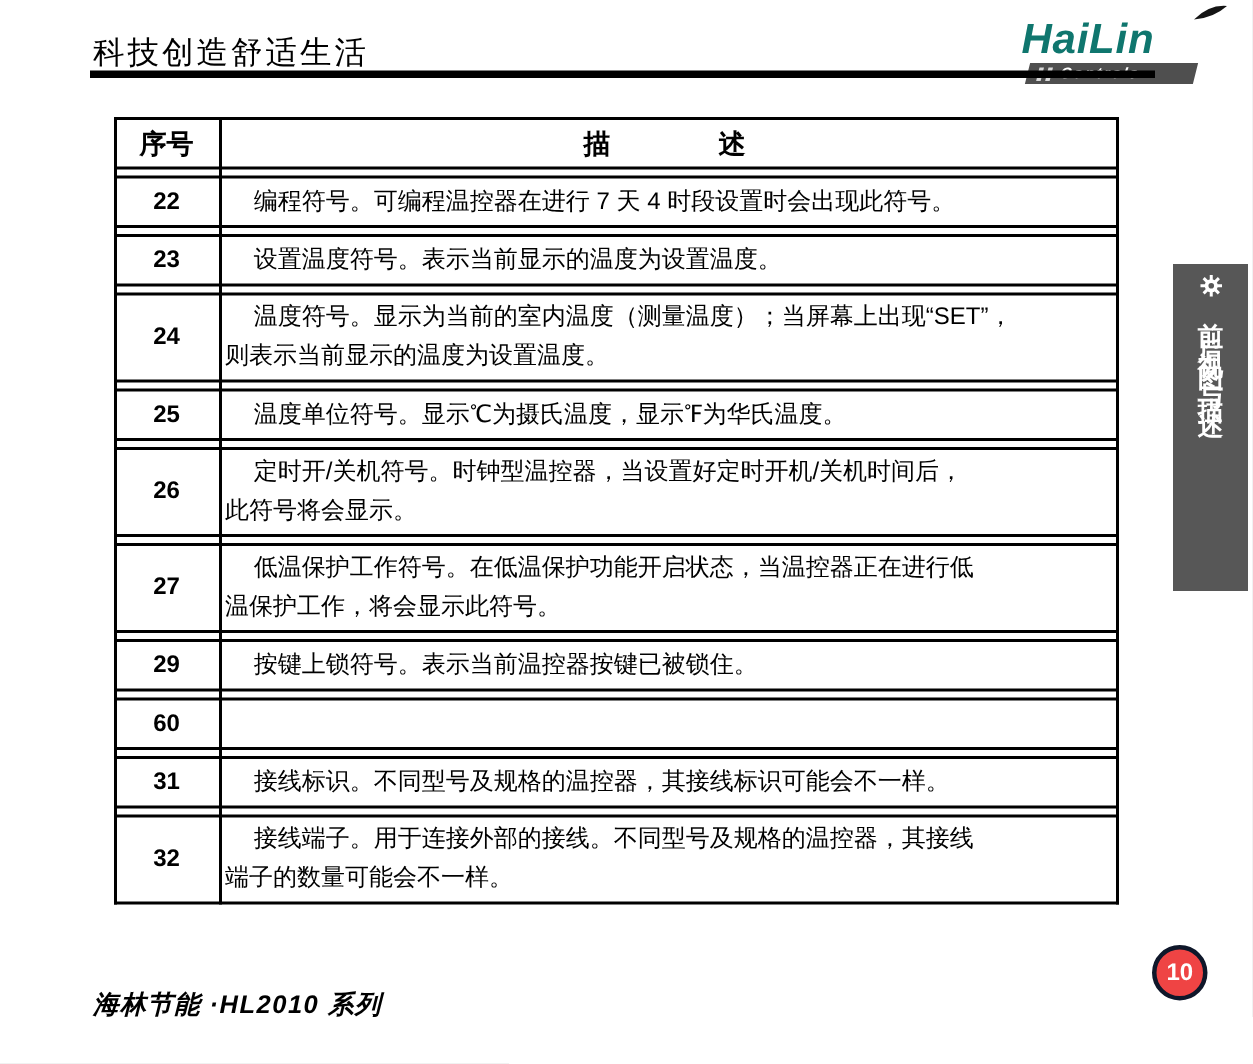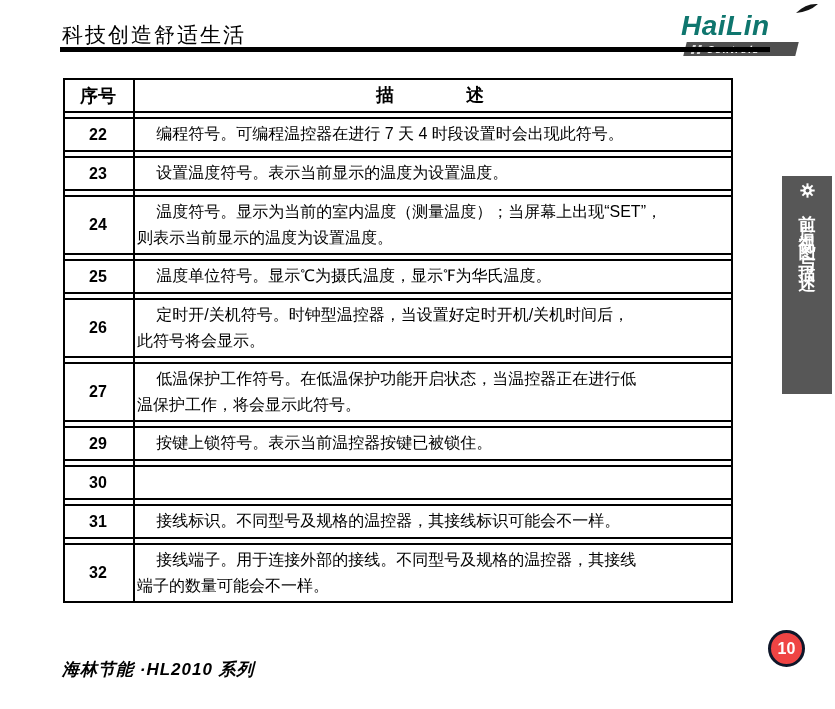--- a/index.html
+++ b/index.html
@@ -34,38 +34,38 @@
     background: #4f4f4f; transform: skewX(-14deg);
     display: flex; align-items: center; gap: 3px; padding: 0 7px;
   }
   .banner-stripe { width: 3px; height: 9px; background: #d9d9d9; }
   .banner-text {
     color: #fff; font-size: 10px; font-weight: bold; font-style: italic;
     letter-spacing: 1.5px; transform: skewX(6deg); margin-left: 3px;
   }
 
   
-  .table { position: absolute; left: 63px; top: 78px; width: 670px; }
+  .table { position: absolute; left: 76px; top: 78px; width: 670px; }
   .vline { position: absolute; top: 0; bottom: 0; width: 2px; background: #000; }
   .vline.v-left { left: 0; }
   .vline.v-mid { left: 70px; }
   .vline.v-right { right: 0; }
   .trow {
     display: flex;
     border-top: 2px solid #000; border-bottom: 2px solid #000;
     margin-bottom: 4px; min-height: 35px;
   }
   .trow.tall { min-height: 57px; }
   .trow:last-child { margin-bottom: 0; }
   .cell-num {
     width: 70px; flex: 0 0 70px;
     display: flex; align-items: center; justify-content: center;
     font-weight: bold; font-size: 16px;
   }
-  .cell-desc { flex: 1; display: flex; }
+  .cell-desc { flex: 1; display: flex; align-items: center; }
   .desc-text {
     width: 100%; padding: 2px 10px 2px 4px;
     text-indent: 1.2em; line-height: 26px; font-size: 16px;
     white-space: pre-wrap;
   }
   .thead .cell-num { font-size: 18px; }
   .thead .desc-text {
     text-indent: 0; text-align: center;
     font-weight: bold; font-size: 18px;
   }
@@ -175,21 +175,21 @@
 
 
   <div class="trow">
     <div class="cell-num">29</div>
     <div class="cell-desc">
       <div class="desc-text">按键上锁符号。表示当前温控器按键已被锁住。</div>
     </div>
   </div>
 
   <div class="trow">
-    <div class="cell-num">30</div>
+    <div class="cell-num">60</div>
   </div>
 
   <div class="trow">
     <div class="cell-num">31</div>
     <div class="cell-desc">
       <div class="desc-text">接线标识。不同型号及规格的温控器，其接线标识可能会不一样。</div>
     </div>
   </div>
 
   <div class="trow tall">

